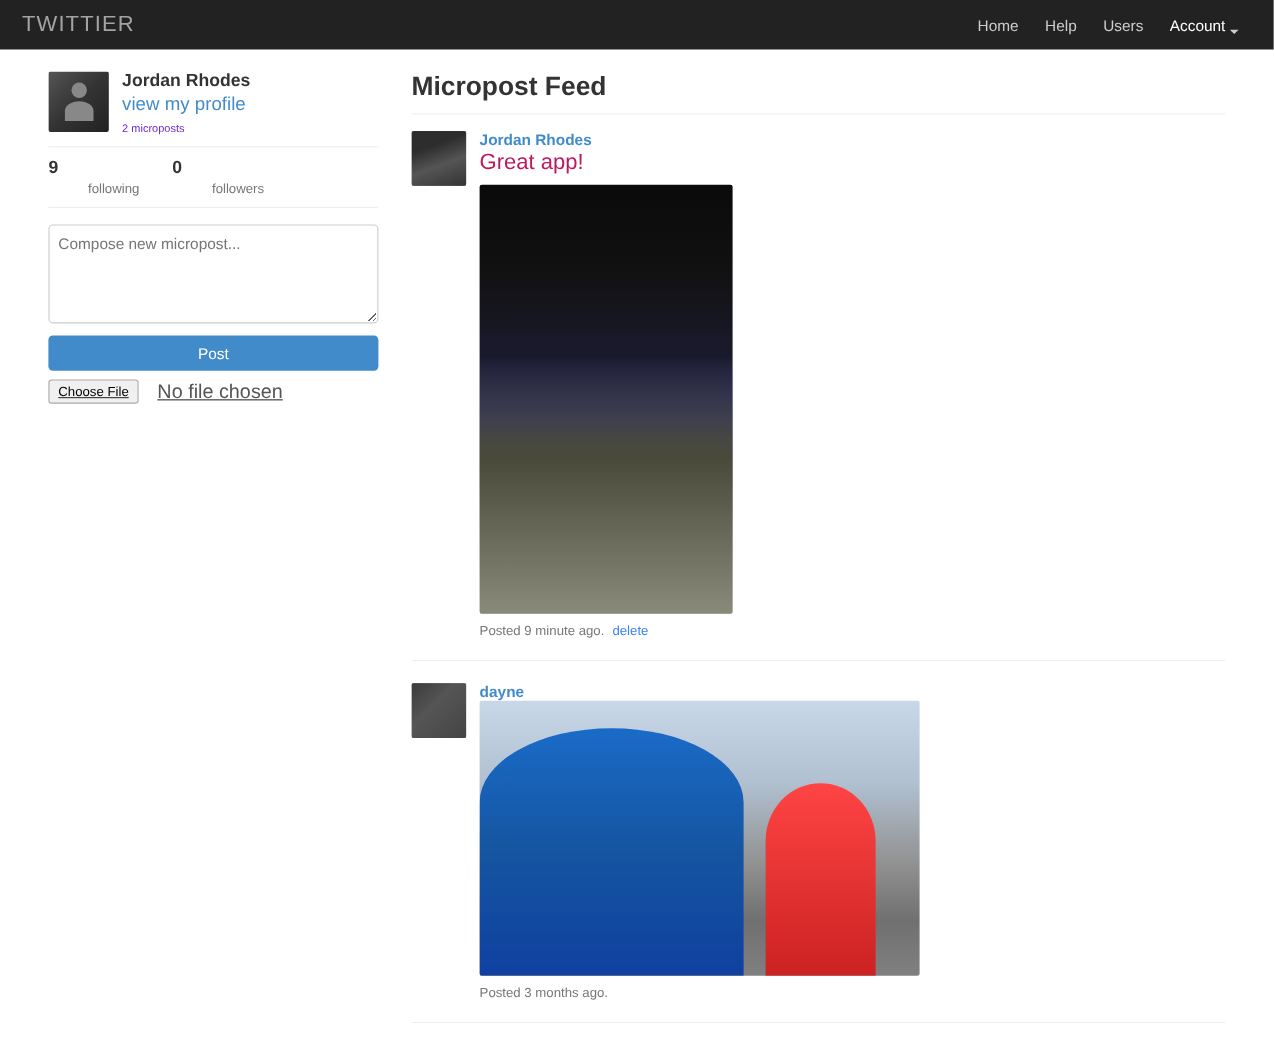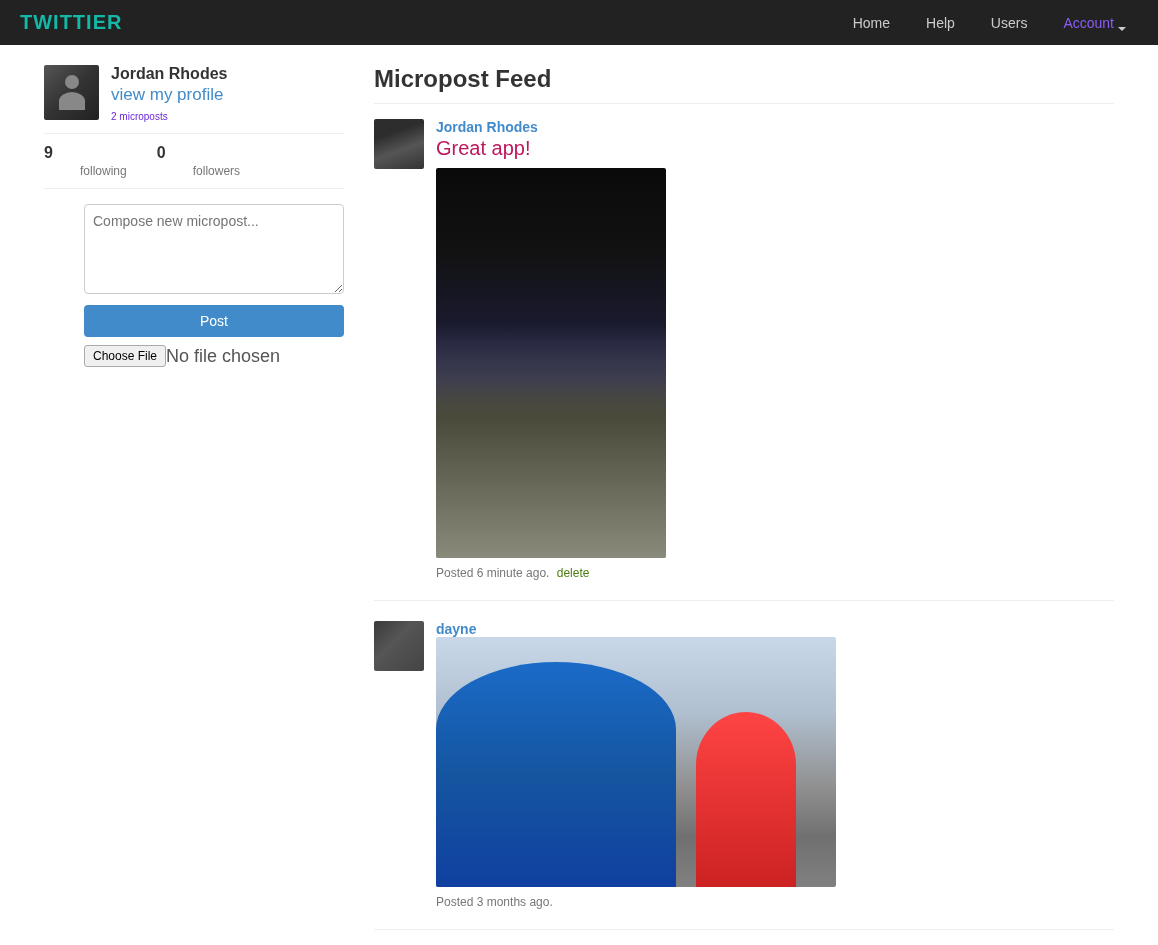--- a/index.html
+++ b/index.html
@@ -8,41 +8,41 @@
     
     .navbar {
       background-color: #222;
       height: 45px;
       display: flex;
       align-items: center;
       padding: 0 20px;
       justify-content: space-between;
     }
     .navbar-brand {
-      color: #14b8a6;
+      color: #a3a3a3;
       font-size: 20px;
-      font-weight: bold;
+      font-weight: normal;
       letter-spacing: 1px;
       text-decoration: none;
     }
     .navbar-nav {
       display: flex;
       align-items: center;
-      gap: 12px;
+      gap: 0;
     }
     .nav-link {
       color: #ccc;
       text-decoration: none;
       padding: 6px 12px;
       font-size: 14px;
     }
     .nav-dropdown {
       display: flex;
       align-items: flex-end;
-      color: #8b5cf6;
+      color: #ffffff;
       cursor: pointer;
       padding: 6px 12px;
       font-size: 14px;
     }
     .caret {
       display: inline-block;
       width: 0;
       height: 0;
       border-top: 4px solid #ccc;
       border-left: 4px solid transparent;
@@ -144,21 +144,20 @@
     }
     .stat-label {
       font-size: 12px;
       color: #777;
       margin-left: 36px;
     }
 
     
     .compose-area {
       margin-top: 10px;
-      margin-left: 40px;
     }
     .compose-textarea {
       width: 100%;
       height: 90px;
       padding: 8px;
       border: 1px solid #ccc;
       border-radius: 4px;
       resize: vertical;
       font-size: 14px;
       color: #999;
@@ -172,21 +171,22 @@
       border: none;
       border-radius: 4px;
       font-size: 14px;
       cursor: pointer;
       margin-top: 8px;
     }
     .file-input-row {
       margin-top: 8px;
       display: flex;
       align-items: center;
-      gap: 0;
+      gap: 17px;
+      text-decoration: underline;
     }
     .choose-file-btn {
       background: #f0f0f0;
       border: 1px solid #aaa;
       border-radius: 3px;
       padding: 3px 8px;
       font-size: 12px;
       cursor: pointer;
     }
     .no-file-text {
@@ -299,21 +299,21 @@
       width: 25%;
       height: 70%;
       background: linear-gradient(180deg, #ff4444 0%, #cc2222 100%);
       border-radius: 50% 50% 0 0 / 30% 30% 0 0;
     }
     .post-meta {
       font-size: 12px;
       color: #777;
     }
     .post-meta .delete-link {
-      color: #4d7c0f;
+      color: #3b82f6;
       text-decoration: none;
       margin-left: 4px;
     }
   </style>
 </head>
 <body>
 
 <nav class="navbar">
   <a class="navbar-brand">TWITTIER</a>
   <div class="navbar-nav">
@@ -371,21 +371,21 @@
       <div class="post-avatar avatar-post1">
         <div class="avatar-post1-inner"></div>
       </div>
       <div class="post-content">
         <a class="post-author" href="#">Jordan Rhodes</a>
         <p class="post-text">Great app!</p>
         <div class="post-image-container">
           <div class="fake-img-1"></div>
         </div>
         <div class="post-meta">
-          <span>Posted 6 minute ago.</span>
+          <span>Posted 9 minute ago.</span>
           <a class="delete-link" href="#">delete</a>
         </div>
       </div>
     </div>
 
     <div class="post-item">
       <div class="post-avatar avatar-post2">
         <div style="width:100%;height:100%;background:linear-gradient(135deg,#3a3a3a 0%,#555 40%,#444 100%);"></div>
       </div>
       <div class="post-content">

